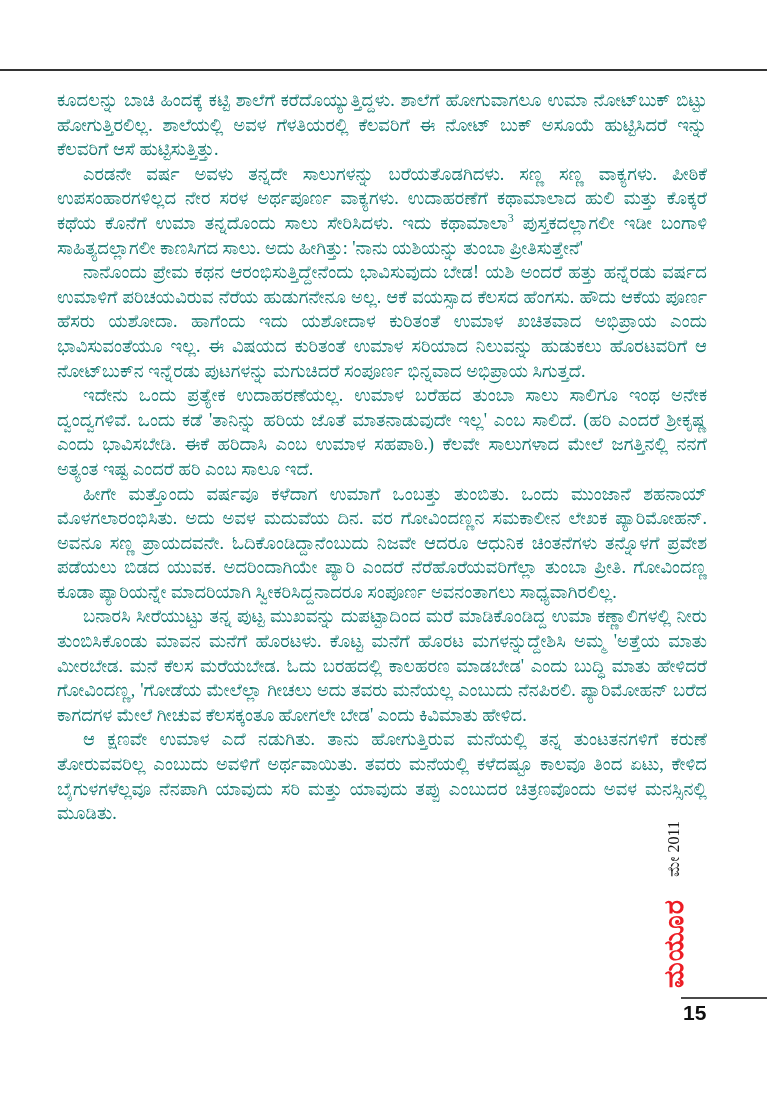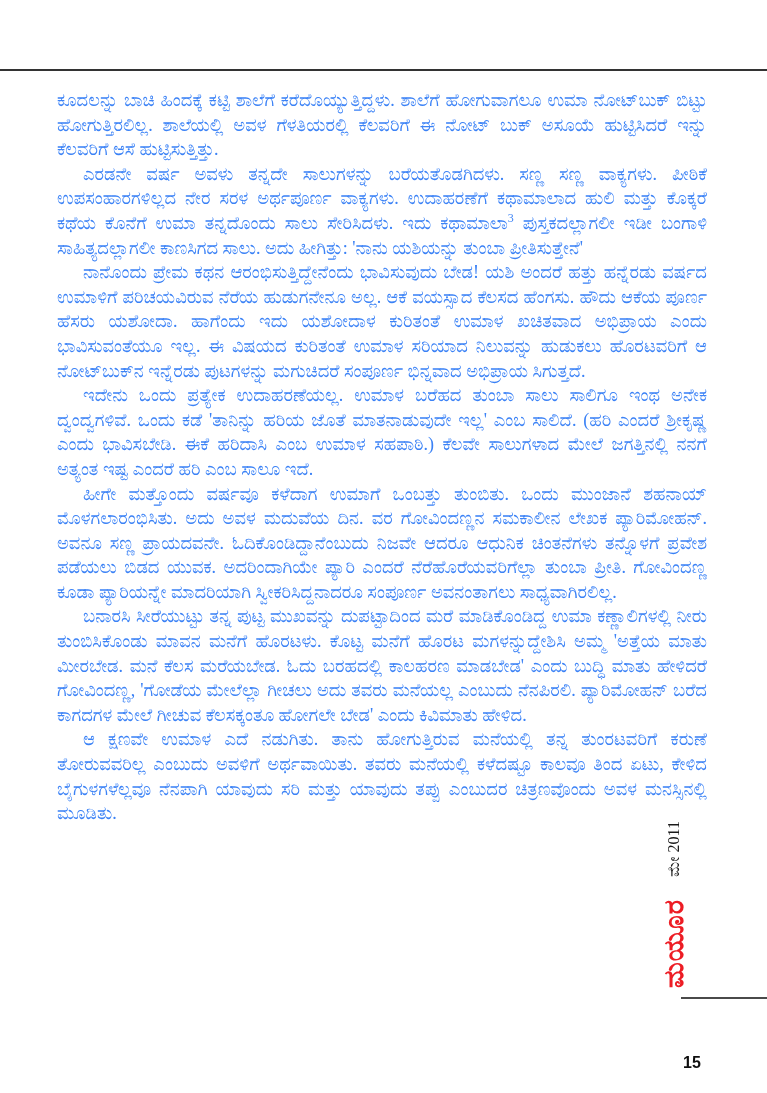--- a/index.html
+++ b/index.html
@@ -16,21 +16,21 @@
   .top-rule {
     position: absolute;
     left: 0; top: 69px;
     width: 767px; height: 2px;
     background: #333333;
   }
   .article {
     position: absolute;
     left: 57px; top: 88px;
     width: 650px;
-    color: #3b82f6;
+    color: #0f766e;
     font-size: 18px;
     line-height: 24.6px;
     text-align: justify;
   }
   .article p.para { margin: 0; }
   .article p.para.indent { text-indent: 26px; }
   .article sup {
     font-size: 12px;
     line-height: 0;
     vertical-align: super;
@@ -56,42 +56,42 @@
     color: #1a1a1a;
   }
   .footer-rule {
     position: absolute;
     left: 681px; top: 997px;
     width: 86px; height: 2px;
     background: #4a4a4a;
   }
   .page-number {
     position: absolute;
-    left: 683px; top: 1054px;
-    font-size: 16px;
+    left: 683px; top: 1001px;
+    font-size: 21px;
     font-weight: bold;
     color: #0f0f0f;
     font-family: "Liberation Sans", sans-serif;
   }
 </style>
 </head>
 <body>
 
 <div class="page">
 
   <div class="top-rule"></div>
 
   <main class="article">
       <p class="para">ಕೂದಲನ್ನು ಬಾಚಿ ಹಿಂದಕ್ಕೆ ಕಟ್ಟಿ ಶಾಲೆಗೆ ಕರೆದೊಯ್ಯುತ್ತಿದ್ದಳು. ಶಾಲೆಗೆ ಹೋಗುವಾಗಲೂ ಉಮಾ ನೋಟ್‌ಬುಕ್ ಬಿಟ್ಟು ಹೋಗುತ್ತಿರಲಿಲ್ಲ. ಶಾಲೆಯಲ್ಲಿ ಅವಳ ಗೆಳತಿಯರಲ್ಲಿ ಕೆಲವರಿಗೆ ಈ ನೋಟ್ ಬುಕ್ ಅಸೂಯೆ ಹುಟ್ಟಿಸಿದರೆ ಇನ್ನು ಕೆಲವರಿಗೆ ಆಸೆ ಹುಟ್ಟಿಸುತ್ತಿತ್ತು.</p>
       <p class="para indent">ಎರಡನೇ ವರ್ಷ ಅವಳು ತನ್ನದೇ ಸಾಲುಗಳನ್ನು ಬರೆಯತೊಡಗಿದಳು. ಸಣ್ಣ ಸಣ್ಣ ವಾಕ್ಯಗಳು. ಪೀಠಿಕೆ ಉಪಸಂಹಾರಗಳಿಲ್ಲದ ನೇರ ಸರಳ ಅರ್ಥಪೂರ್ಣ ವಾಕ್ಯಗಳು. ಉದಾಹರಣೆಗೆ ಕಥಾಮಾಲಾದ ಹುಲಿ ಮತ್ತು ಕೊಕ್ಕರೆ ಕಥೆಯ ಕೊನೆಗೆ ಉಮಾ ತನ್ನದೊಂದು ಸಾಲು ಸೇರಿಸಿದಳು. ಇದು ಕಥಾಮಾಲಾ<sup>3</sup> ಪುಸ್ತಕದಲ್ಲಾಗಲೀ ಇಡೀ ಬಂಗಾಳಿ ಸಾಹಿತ್ಯದಲ್ಲಾಗಲೀ ಕಾಣಸಿಗದ ಸಾಲು. ಅದು ಹೀಗಿತ್ತು: 'ನಾನು ಯಶಿಯನ್ನು ತುಂಬಾ ಪ್ರೀತಿಸುತ್ತೇನೆ'</p>
       <p class="para indent">ನಾನೊಂದು ಪ್ರೇಮ ಕಥನ ಆರಂಭಿಸುತ್ತಿದ್ದೇನೆಂದು ಭಾವಿಸುವುದು ಬೇಡ! ಯಶಿ ಅಂದರೆ ಹತ್ತು ಹನ್ನೆರಡು ವರ್ಷದ ಉಮಾಳಿಗೆ ಪರಿಚಯವಿರುವ ನೆರೆಯ ಹುಡುಗನೇನೂ ಅಲ್ಲ. ಆಕೆ ವಯಸ್ಸಾದ ಕೆಲಸದ ಹೆಂಗಸು. ಹೌದು ಆಕೆಯ ಪೂರ್ಣ ಹೆಸರು ಯಶೋದಾ. ಹಾಗೆಂದು ಇದು ಯಶೋದಾಳ ಕುರಿತಂತೆ ಉಮಾಳ ಖಚಿತವಾದ ಅಭಿಪ್ರಾಯ ಎಂದು ಭಾವಿಸುವಂತೆಯೂ ಇಲ್ಲ. ಈ ವಿಷಯದ ಕುರಿತಂತೆ ಉಮಾಳ ಸರಿಯಾದ ನಿಲುವನ್ನು ಹುಡುಕಲು ಹೊರಟವರಿಗೆ ಆ ನೋಟ್‌ಬುಕ್‌ನ ಇನ್ನೆರಡು ಪುಟಗಳನ್ನು ಮಗುಚಿದರೆ ಸಂಪೂರ್ಣ ಭಿನ್ನವಾದ ಅಭಿಪ್ರಾಯ ಸಿಗುತ್ತದೆ.</p>
       <p class="para indent">ಇದೇನು ಒಂದು ಪ್ರತ್ಯೇಕ ಉದಾಹರಣೆಯಲ್ಲ. ಉಮಾಳ ಬರೆಹದ ತುಂಬಾ ಸಾಲು ಸಾಲಿಗೂ ಇಂಥ ಅನೇಕ ದ್ವಂದ್ವಗಳಿವೆ. ಒಂದು ಕಡೆ 'ತಾನಿನ್ನು ಹರಿಯ ಜೊತೆ ಮಾತನಾಡುವುದೇ ಇಲ್ಲ' ಎಂಬ ಸಾಲಿದೆ. (ಹರಿ ಎಂದರೆ ಶ್ರೀಕೃಷ್ಣ ಎಂದು ಭಾವಿಸಬೇಡಿ. ಈಕೆ ಹರಿದಾಸಿ ಎಂಬ ಉಮಾಳ ಸಹಪಾಠಿ.) ಕೆಲವೇ ಸಾಲುಗಳಾದ ಮೇಲೆ ಜಗತ್ತಿನಲ್ಲಿ ನನಗೆ ಅತ್ಯಂತ ಇಷ್ಟ ಎಂದರೆ ಹರಿ ಎಂಬ ಸಾಲೂ ಇದೆ.</p>
       <p class="para indent">ಹೀಗೇ ಮತ್ತೊಂದು ವರ್ಷವೂ ಕಳೆದಾಗ ಉಮಾಗೆ ಒಂಬತ್ತು ತುಂಬಿತು. ಒಂದು ಮುಂಜಾನೆ ಶಹನಾಯ್ ಮೊಳಗಲಾರಂಭಿಸಿತು. ಅದು ಅವಳ ಮದುವೆಯ ದಿನ. ವರ ಗೋವಿಂದಣ್ಣನ ಸಮಕಾಲೀನ ಲೇಖಕ ಪ್ಯಾರಿಮೋಹನ್. ಅವನೂ ಸಣ್ಣ ಪ್ರಾಯದವನೇ. ಓದಿಕೊಂಡಿದ್ದಾನೆಂಬುದು ನಿಜವೇ ಆದರೂ ಆಧುನಿಕ ಚಿಂತನೆಗಳು ತನ್ನೊಳಗೆ ಪ್ರವೇಶ ಪಡೆಯಲು ಬಿಡದ ಯುವಕ. ಅದರಿಂದಾಗಿಯೇ ಪ್ಯಾರಿ ಎಂದರೆ ನೆರೆಹೊರೆಯವರಿಗೆಲ್ಲಾ ತುಂಬಾ ಪ್ರೀತಿ. ಗೋವಿಂದಣ್ಣ ಕೂಡಾ ಪ್ಯಾರಿಯನ್ನೇ ಮಾದರಿಯಾಗಿ ಸ್ವೀಕರಿಸಿದ್ದನಾದರೂ ಸಂಪೂರ್ಣ ಅವನಂತಾಗಲು ಸಾಧ್ಯವಾಗಿರಲಿಲ್ಲ.</p>
       <p class="para indent">ಬನಾರಸಿ ಸೀರೆಯುಟ್ಟು ತನ್ನ ಪುಟ್ಟ ಮುಖವನ್ನು ದುಪಟ್ಟಾದಿಂದ ಮರೆ ಮಾಡಿಕೊಂಡಿದ್ದ ಉಮಾ ಕಣ್ಣಾಲಿಗಳಲ್ಲಿ ನೀರು ತುಂಬಿಸಿಕೊಂಡು ಮಾವನ ಮನೆಗೆ ಹೊರಟಳು. ಕೊಟ್ಟ ಮನೆಗೆ ಹೊರಟ ಮಗಳನ್ನುದ್ದೇಶಿಸಿ ಅಮ್ಮ 'ಅತ್ತೆಯ ಮಾತು ಮೀರಬೇಡ. ಮನೆ ಕೆಲಸ ಮರೆಯಬೇಡ. ಓದು ಬರಹದಲ್ಲಿ ಕಾಲಹರಣ ಮಾಡಬೇಡ' ಎಂದು ಬುದ್ಧಿ ಮಾತು ಹೇಳಿದರೆ ಗೋವಿಂದಣ್ಣ, 'ಗೋಡೆಯ ಮೇಲೆಲ್ಲಾ ಗೀಚಲು ಅದು ತವರು ಮನೆಯಲ್ಲ ಎಂಬುದು ನೆನಪಿರಲಿ. ಪ್ಯಾರಿಮೋಹನ್ ಬರೆದ ಕಾಗದಗಳ ಮೇಲೆ ಗೀಚುವ ಕೆಲಸಕ್ಕಂತೂ ಹೋಗಲೇ ಬೇಡ' ಎಂದು ಕಿವಿಮಾತು ಹೇಳಿದ.</p>
-      <p class="para indent">ಆ ಕ್ಷಣವೇ ಉಮಾಳ ಎದೆ ನಡುಗಿತು. ತಾನು ಹೋಗುತ್ತಿರುವ ಮನೆಯಲ್ಲಿ ತನ್ನ ತುಂರಟವರಿಗೆ ಕರುಣೆ ತೋರುವವರಿಲ್ಲ ಎಂಬುದು ಅವಳಿಗೆ ಅರ್ಥವಾಯಿತು. ತವರು ಮನೆಯಲ್ಲಿ ಕಳೆದಷ್ಟೂ ಕಾಲವೂ ತಿಂದ ಏಟು, ಕೇಳಿದ ಬೈಗುಳಗಳೆಲ್ಲವೂ ನೆನಪಾಗಿ ಯಾವುದು ಸರಿ ಮತ್ತು ಯಾವುದು ತಪ್ಪು ಎಂಬುದರ ಚಿತ್ರಣವೊಂದು ಅವಳ ಮನಸ್ಸಿನಲ್ಲಿ ಮೂಡಿತು.</p>
+      <p class="para indent">ಆ ಕ್ಷಣವೇ ಉಮಾಳ ಎದೆ ನಡುಗಿತು. ತಾನು ಹೋಗುತ್ತಿರುವ ಮನೆಯಲ್ಲಿ ತನ್ನ ತುಂಟತನಗಳಿಗೆ ಕರುಣೆ ತೋರುವವರಿಲ್ಲ ಎಂಬುದು ಅವಳಿಗೆ ಅರ್ಥವಾಯಿತು. ತವರು ಮನೆಯಲ್ಲಿ ಕಳೆದಷ್ಟೂ ಕಾಲವೂ ತಿಂದ ಏಟು, ಕೇಳಿದ ಬೈಗುಳಗಳೆಲ್ಲವೂ ನೆನಪಾಗಿ ಯಾವುದು ಸರಿ ಮತ್ತು ಯಾವುದು ತಪ್ಪು ಎಂಬುದರ ಚಿತ್ರಣವೊಂದು ಅವಳ ಮನಸ್ಸಿನಲ್ಲಿ ಮೂಡಿತು.</p>
     </main>
 
   <div class="side-strip">
     <span class="magazine-name" style="color: rgb(237, 28, 36);">ಮಯೂರ</span>
     <span class="issue-date">ಮೇ 2011</span>
   </div>
 
   <div class="footer-rule"></div>
 
   <div class="page-number">15</div>

